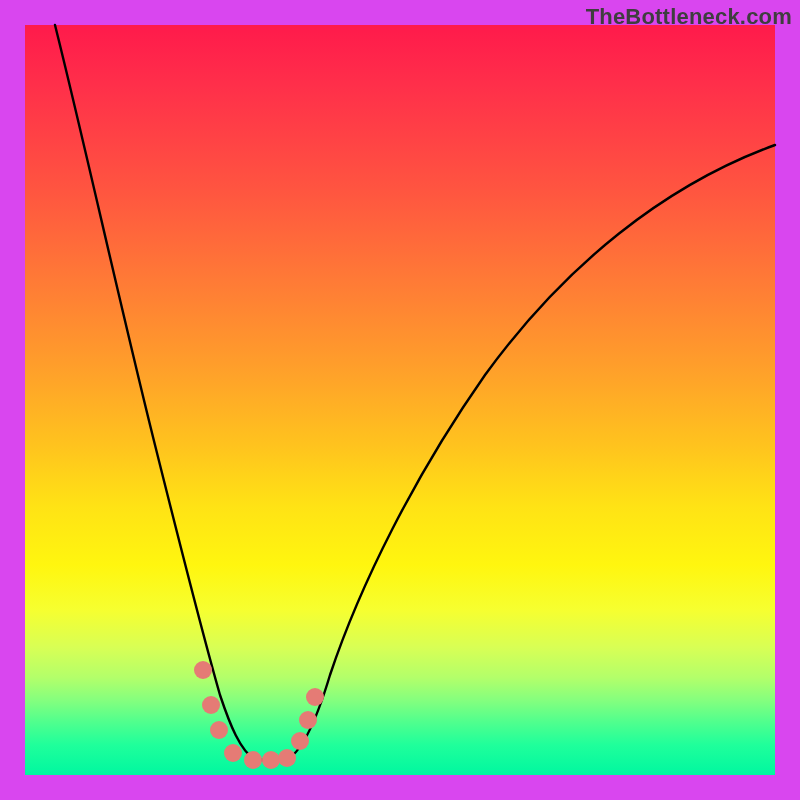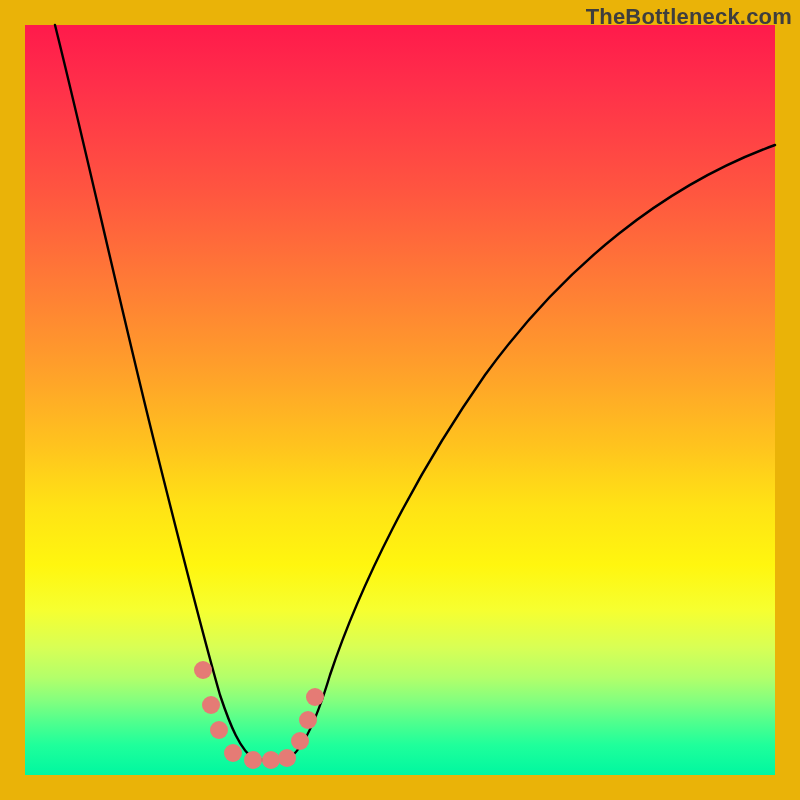--- a/index.html
+++ b/index.html
@@ -8,21 +8,21 @@
     width: 800px;
     height: 800px;
     background: #000;
     font-family: Arial, Helvetica, sans-serif;
     overflow: hidden;
   }
   .stage {
     position: relative;
     width: 800px;
     height: 800px;
-    background: #eab308;
+    background: #d946ef;
   }
   .watermark {
     position: absolute;
     top: 4px;
     right: 8px;
     font-size: 22px;
     font-weight: 600;
     color: #3e3e3e;
     letter-spacing: 0.2px;
     z-index: 10;

